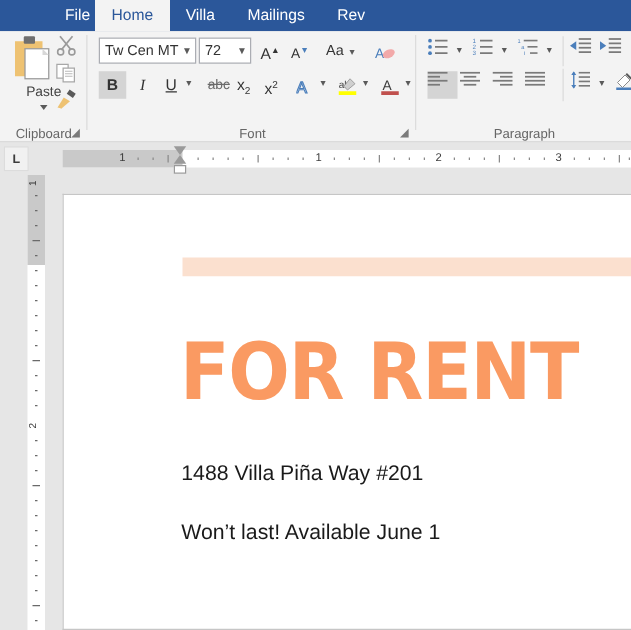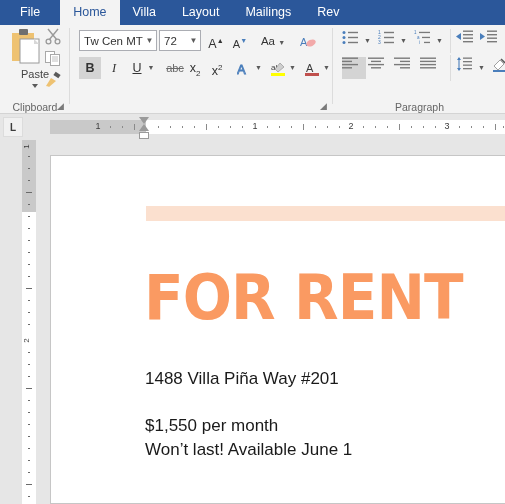--- a/index.html
+++ b/index.html
@@ -13,21 +13,21 @@
 
   
   .tabstrip {
     position: absolute; top: 0; left: 0; width: 505px; height: 25px;
     background: #2b579a; display: flex; align-items: flex-end;
   }
   .tab {
     height: 25px; line-height: 25px; padding: 0 13px;
     color: #ffffff; font-size: 12.5px; white-space: nowrap;
   }
-  .tab.file { padding: 0 20px; }
+  .tab.file { padding: 0 4px; margin-left: 48px; }
   .tab.active { background: #f3f3f3; color: #2b579a; }
 
   
   .ribbon {
     position: absolute; top: 25px; left: 0; width: 505px; height: 89px;
     background: #f3f3f3; border-bottom: 1px solid #d4d4d4;
   }
   .group { position: absolute; top: 0; height: 89px; }
   .group-label {
     position: absolute; bottom: 1px; width: 100%;
@@ -169,21 +169,20 @@
 </style>
 </head>
 <body>
 
 <div id="app">
 
   <div class="tabstrip">
     <div class="tab file">File</div>
     <div class="tab active">Home</div>
     <div class="tab">Villa</div>
-    <div class="tab">Layout</div>
     <div class="tab">Mailings</div>
     <div class="tab">Rev</div>
   </div>
 
   <div class="ribbon">
 
     <div class="group g-clip">
       <div class="paste-btn">
         <span>
           <svg width="38" height="40" viewBox="0 0 38 40">
@@ -297,20 +296,21 @@
       <div class="fbtn" style="top:32px;left:230px;width:22px;">
         <span>
           <svg width="16" height="16" viewBox="0 0 16 16" style="display:inline-block;vertical-align:middle;">
             <text x="2" y="11" font-size="11" fill="#3c3c3c" font-family="Liberation Sans">A</text>
             <rect x="1" y="12" width="14" height="3" fill="#c0504d"></rect>
           </svg>
         </span>
       </div>
       <div class="fbtn" style="top:32px;left:250px;width:11px;font-size:7px;color:#5a5a5a;">▼</div>
 
+      <div class="group-label">Font</div>
       <div class="launcher" style="right:4px;">◢</div>
       <div class="group-sep" style="right:0;"></div>
     </div>
 
     <div class="group g-para">
       <div class="fbtn" style="top:5px;left:8px;width:22px;">
         <span>
           <svg width="17" height="15" viewBox="0 0 17 15">
             <circle cx="2" cy="2.5" r="1.5" fill="#4a7ebb"></circle>
               <rect x="6" y="1.8" width="10" height="1.4" fill="#7a7a7a"></rect>
@@ -491,21 +491,20 @@
       <div class="indent-box"></div>
     </div>
   </div>
 
   <div class="canvas">
     <div class="page">
       <div class="banner"></div>
       <div class="headline">FOR RENT</div>
       <div class="addr">1488 Villa Piña Way #201</div>
       <div class="details">
-        <div>$1,550 per month</div>
         <div>Won’t last! Available June 1</div>
       </div>
     </div>
   </div>
 
   <div class="ruler-v">
     <div class="vmargin" style="top:0;height:72px;"></div>
     <div class="vnum" style="top:2px;">1</div>
     <div class="vtick" style="top:16px;"></div>
     <div class="vtick" style="top:28px;"></div>

